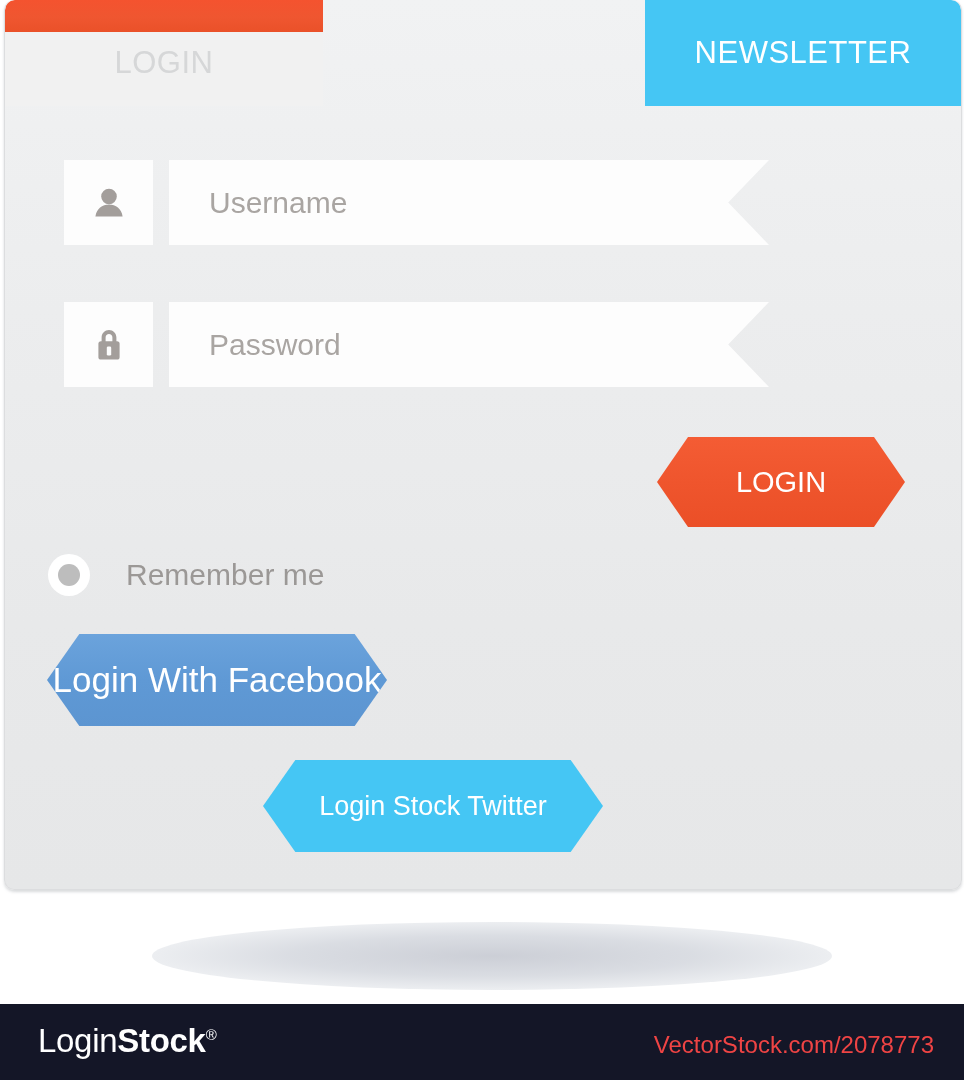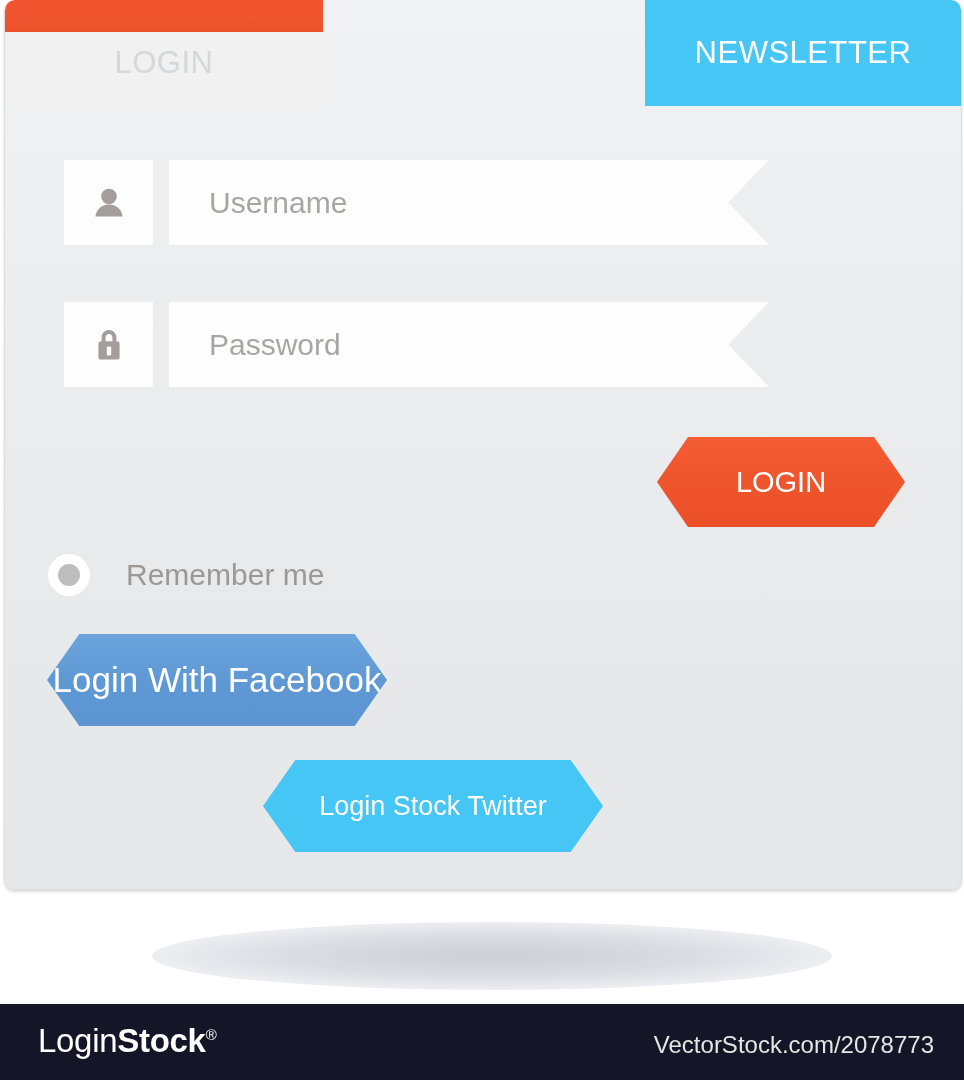--- a/index.html
+++ b/index.html
@@ -289,21 +289,21 @@
   .footer-logo .lg-reg {
     font-size: 15px;
     vertical-align: super;
     font-weight: 400;
   }
   .footer-url {
     position: absolute;
     right: 30px;
     top: 27px;
     font-size: 24px;
-    color: #e5e5e5;
+    color: #ef4444;
     white-space: nowrap;
   }
 </style>
 </head>
 <body>
 
 <div id="stage">
 
   <div class="card-shadow"></div>
 

